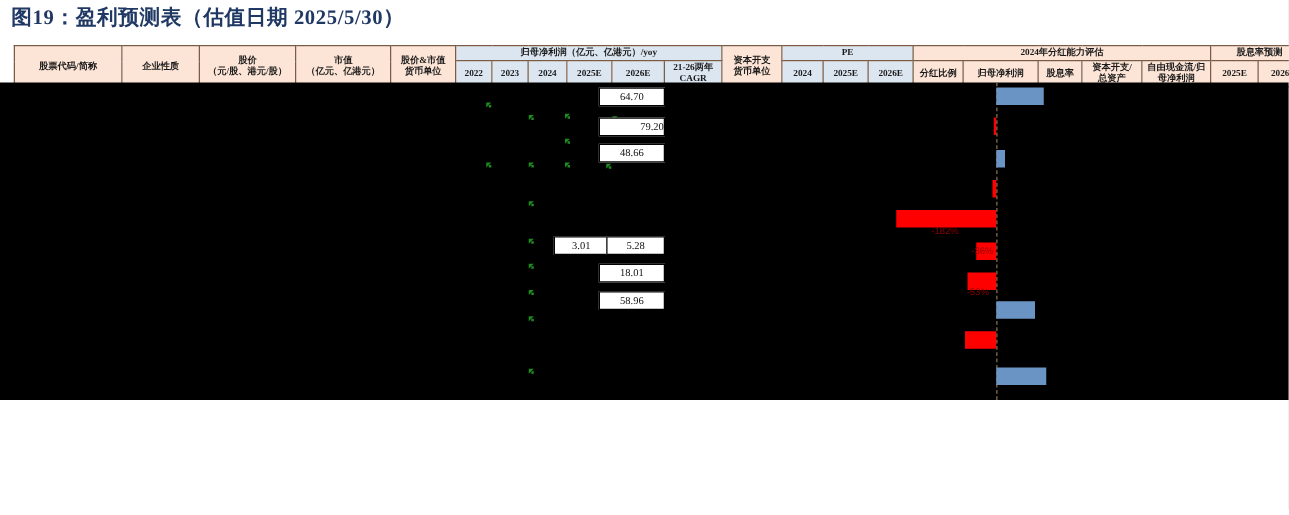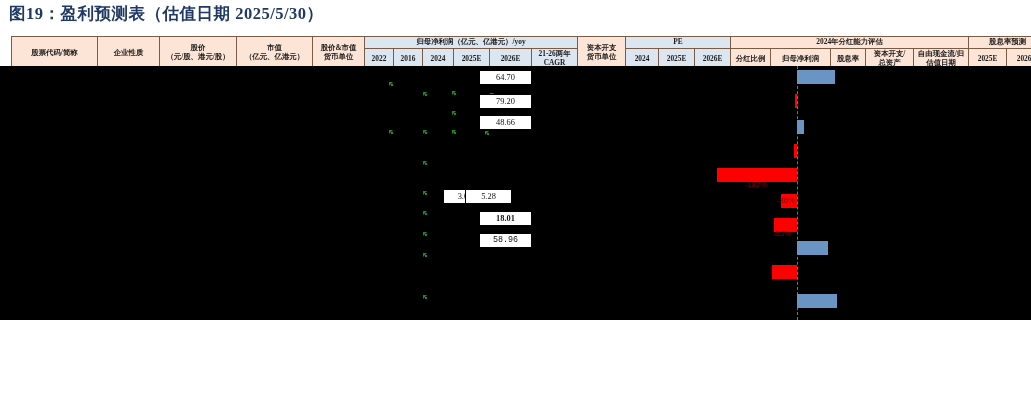--- a/index.html
+++ b/index.html
@@ -211,21 +211,21 @@
         </th>
 
         <th class="blue grp" colspan="3">PE</th>
 
         <th class="grp" colspan="5">2024年分红能力评估</th>
 
         <th class="grp" colspan="2">股息率预测</th>
       </tr>
       <tr>
         <th class="blue sub">2022</th>
-        <th class="blue sub">2016</th>
+        <th class="blue sub">2023</th>
         <th class="blue sub">2024</th>
         <th class="blue sub">2025E</th>
         <th class="blue sub">2026E</th>
         <th class="blue sub">
           <span class="hdr-line">21-26两年</span>
           <span class="hdr-line">CAGR</span>
         </th>
 
         <th class="blue sub">2024</th>
         <th class="blue sub">2025E</th>
@@ -233,21 +233,21 @@
 
         <th class="sub">分红比例</th>
         <th class="sub">归母净利润</th>
         <th class="sub">股息率</th>
         <th class="sub">
           <span class="hdr-line">资本开支/</span>
           <span class="hdr-line">总资产</span>
         </th>
         <th class="sub">
           <span class="hdr-line">自由现金流/归</span>
-          <span class="hdr-line">估值日期</span>
+          <span class="hdr-line">母净利润</span>
         </th>
 
         <th class="sub">2025E</th>
         <th class="sub">2026E</th>
       </tr>
     </thead>
   </table>
 </div>
 
 <div id="body-canvas">
@@ -283,20 +283,20 @@
       <div class="gmark" style="left: 485px; top: 65px;"></div>
       <div class="gmark" style="left: 423px; top: 95px;"></div>
       <div class="gmark" style="left: 423px; top: 125px;"></div>
       <div class="gmark" style="left: 423px; top: 145px;"></div>
       <div class="gmark" style="left: 423px; top: 166px;"></div>
       <div class="gmark" style="left: 423px; top: 187px;"></div>
       <div class="gmark" style="left: 423px; top: 229px;"></div>
     </div>
   <div id="value-boxes">
       <div class="vbox" style="left: 479px; top: 4px; width: 51px;">64.70</div>
-      <div class="vbox" style="left: 479px; top: 28px; width: 51px;">79.20</div>
+      <div class="vbox" style="left: 479px; top: 28px; width: 51px; text-align: right;">79.20</div>
       <div class="vbox" style="left: 479px; top: 49px; width: 51px;">48.66</div>
       <div class="vbox" style="left: 443px; top: 123px; width: 42px;">3.01</div>
-      <div class="vbox" style="left: 465px; top: 123px; width: 45px;">5.28</div>
-      <div class="vbox" style="left: 479px; top: 145px; width: 51px; font-weight: bold;">18.01</div>
-      <div class="vbox" style="left: 479px; top: 167px; width: 51px; font-family: Liberation Mono, monospace;">58.96</div>
+      <div class="vbox" style="left: 485px; top: 123px; width: 45px;">5.28</div>
+      <div class="vbox" style="left: 479px; top: 145px; width: 51px;">18.01</div>
+      <div class="vbox" style="left: 479px; top: 167px; width: 51px;">58.96</div>
     </div>
 </div>
 
 </body></html>

